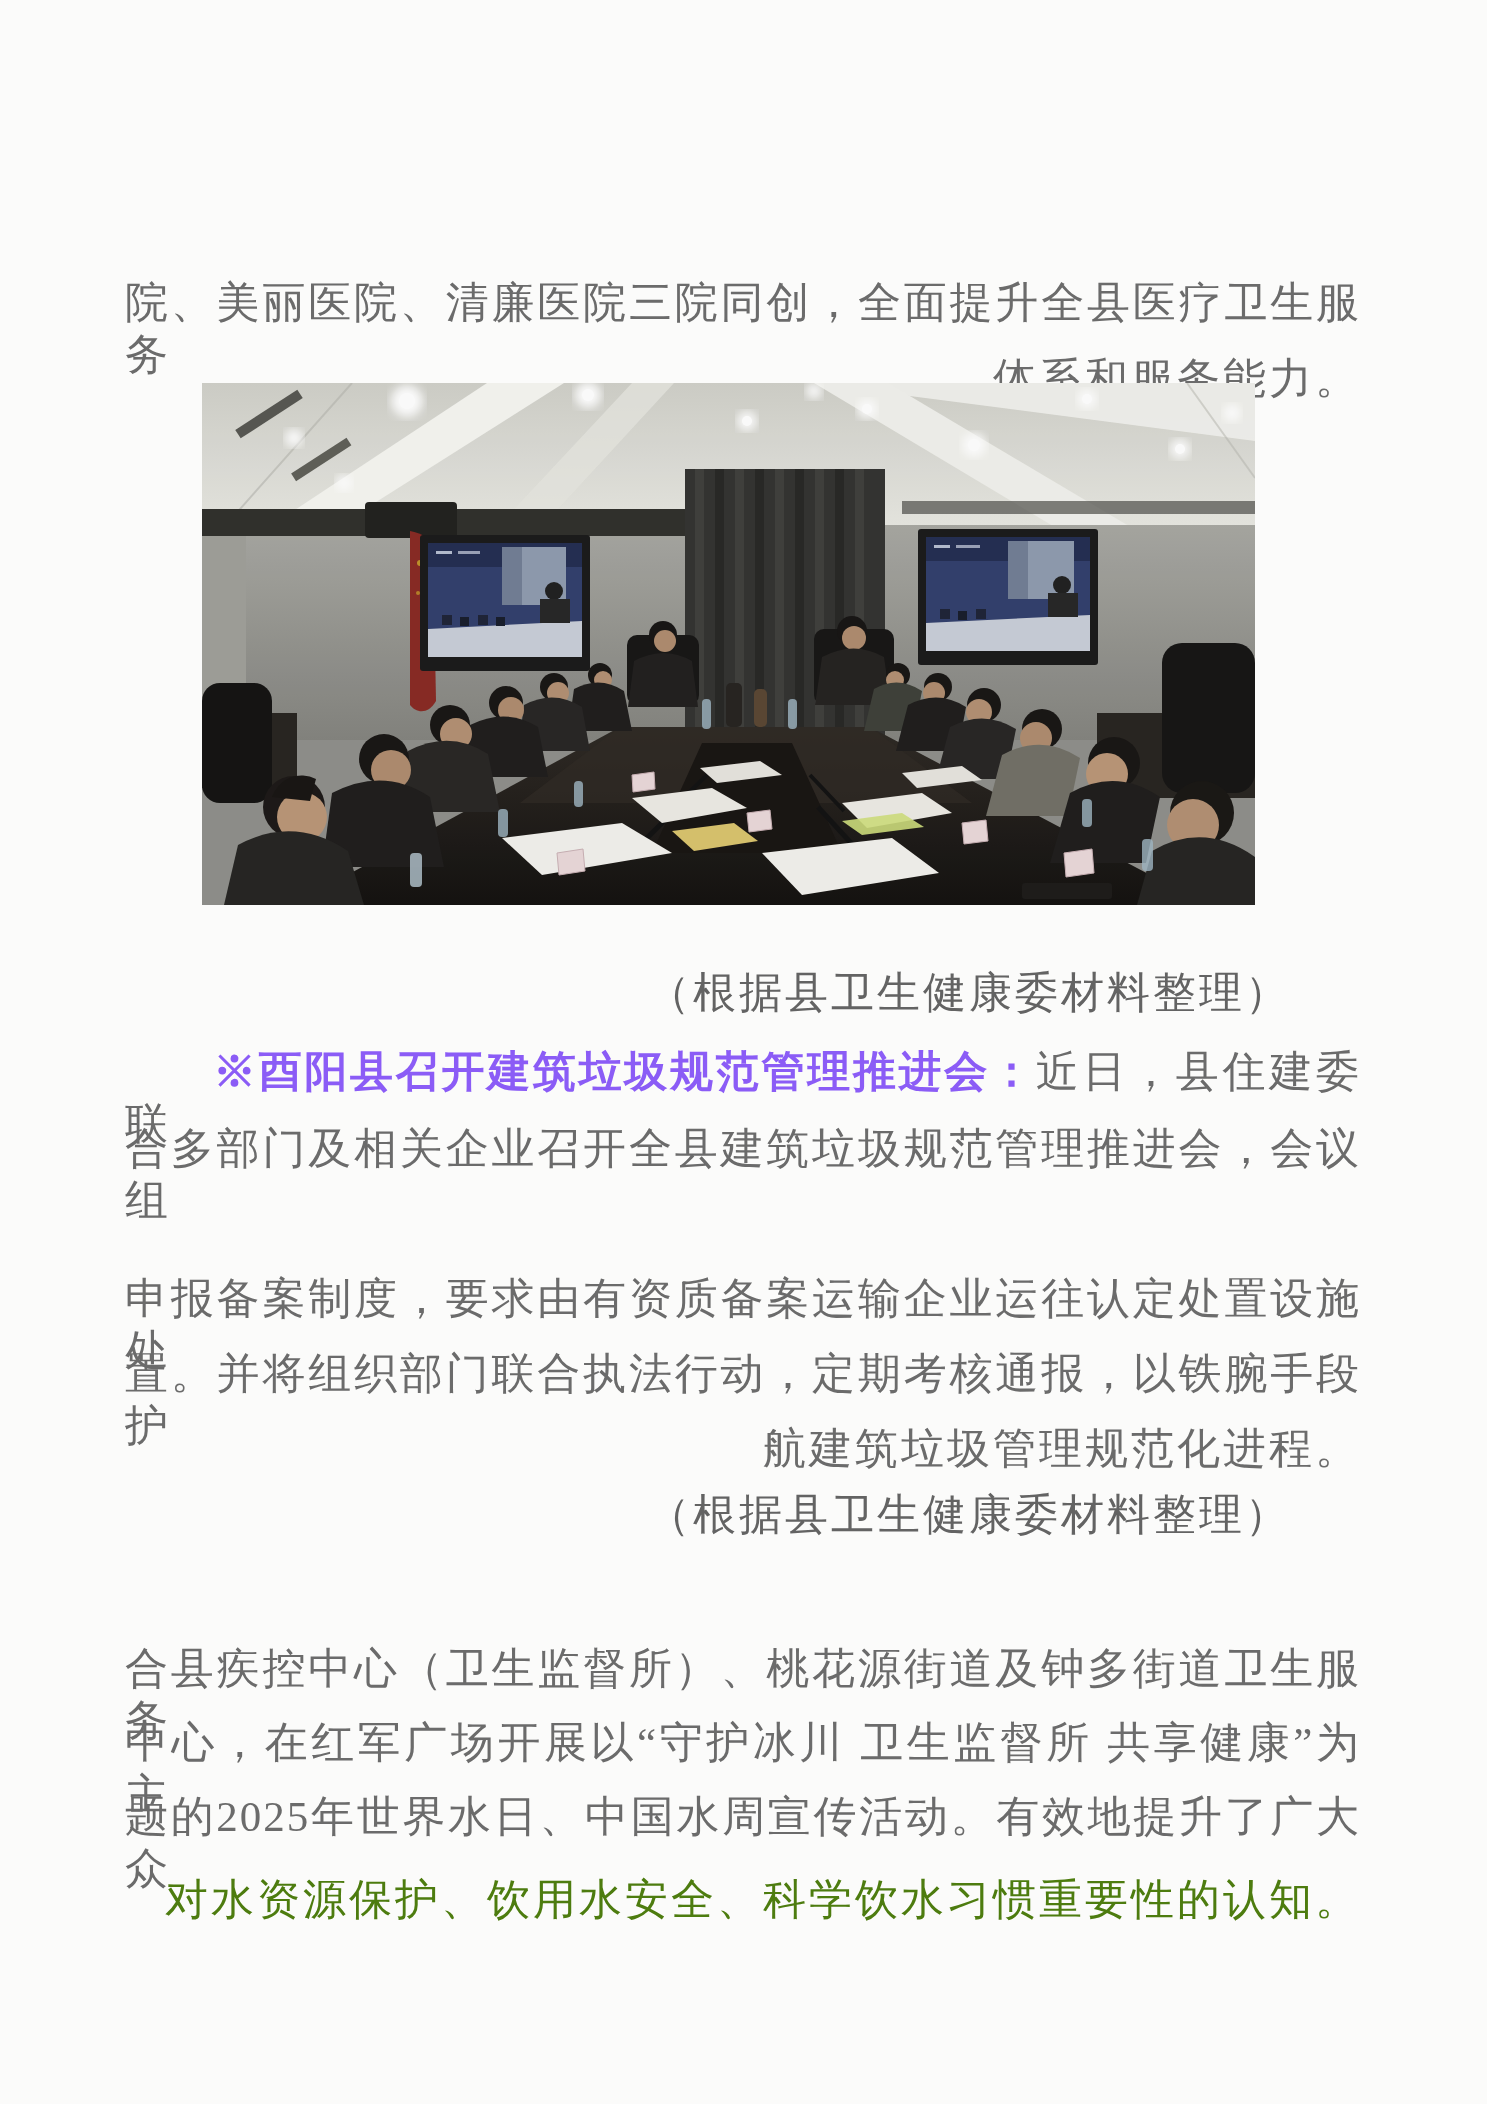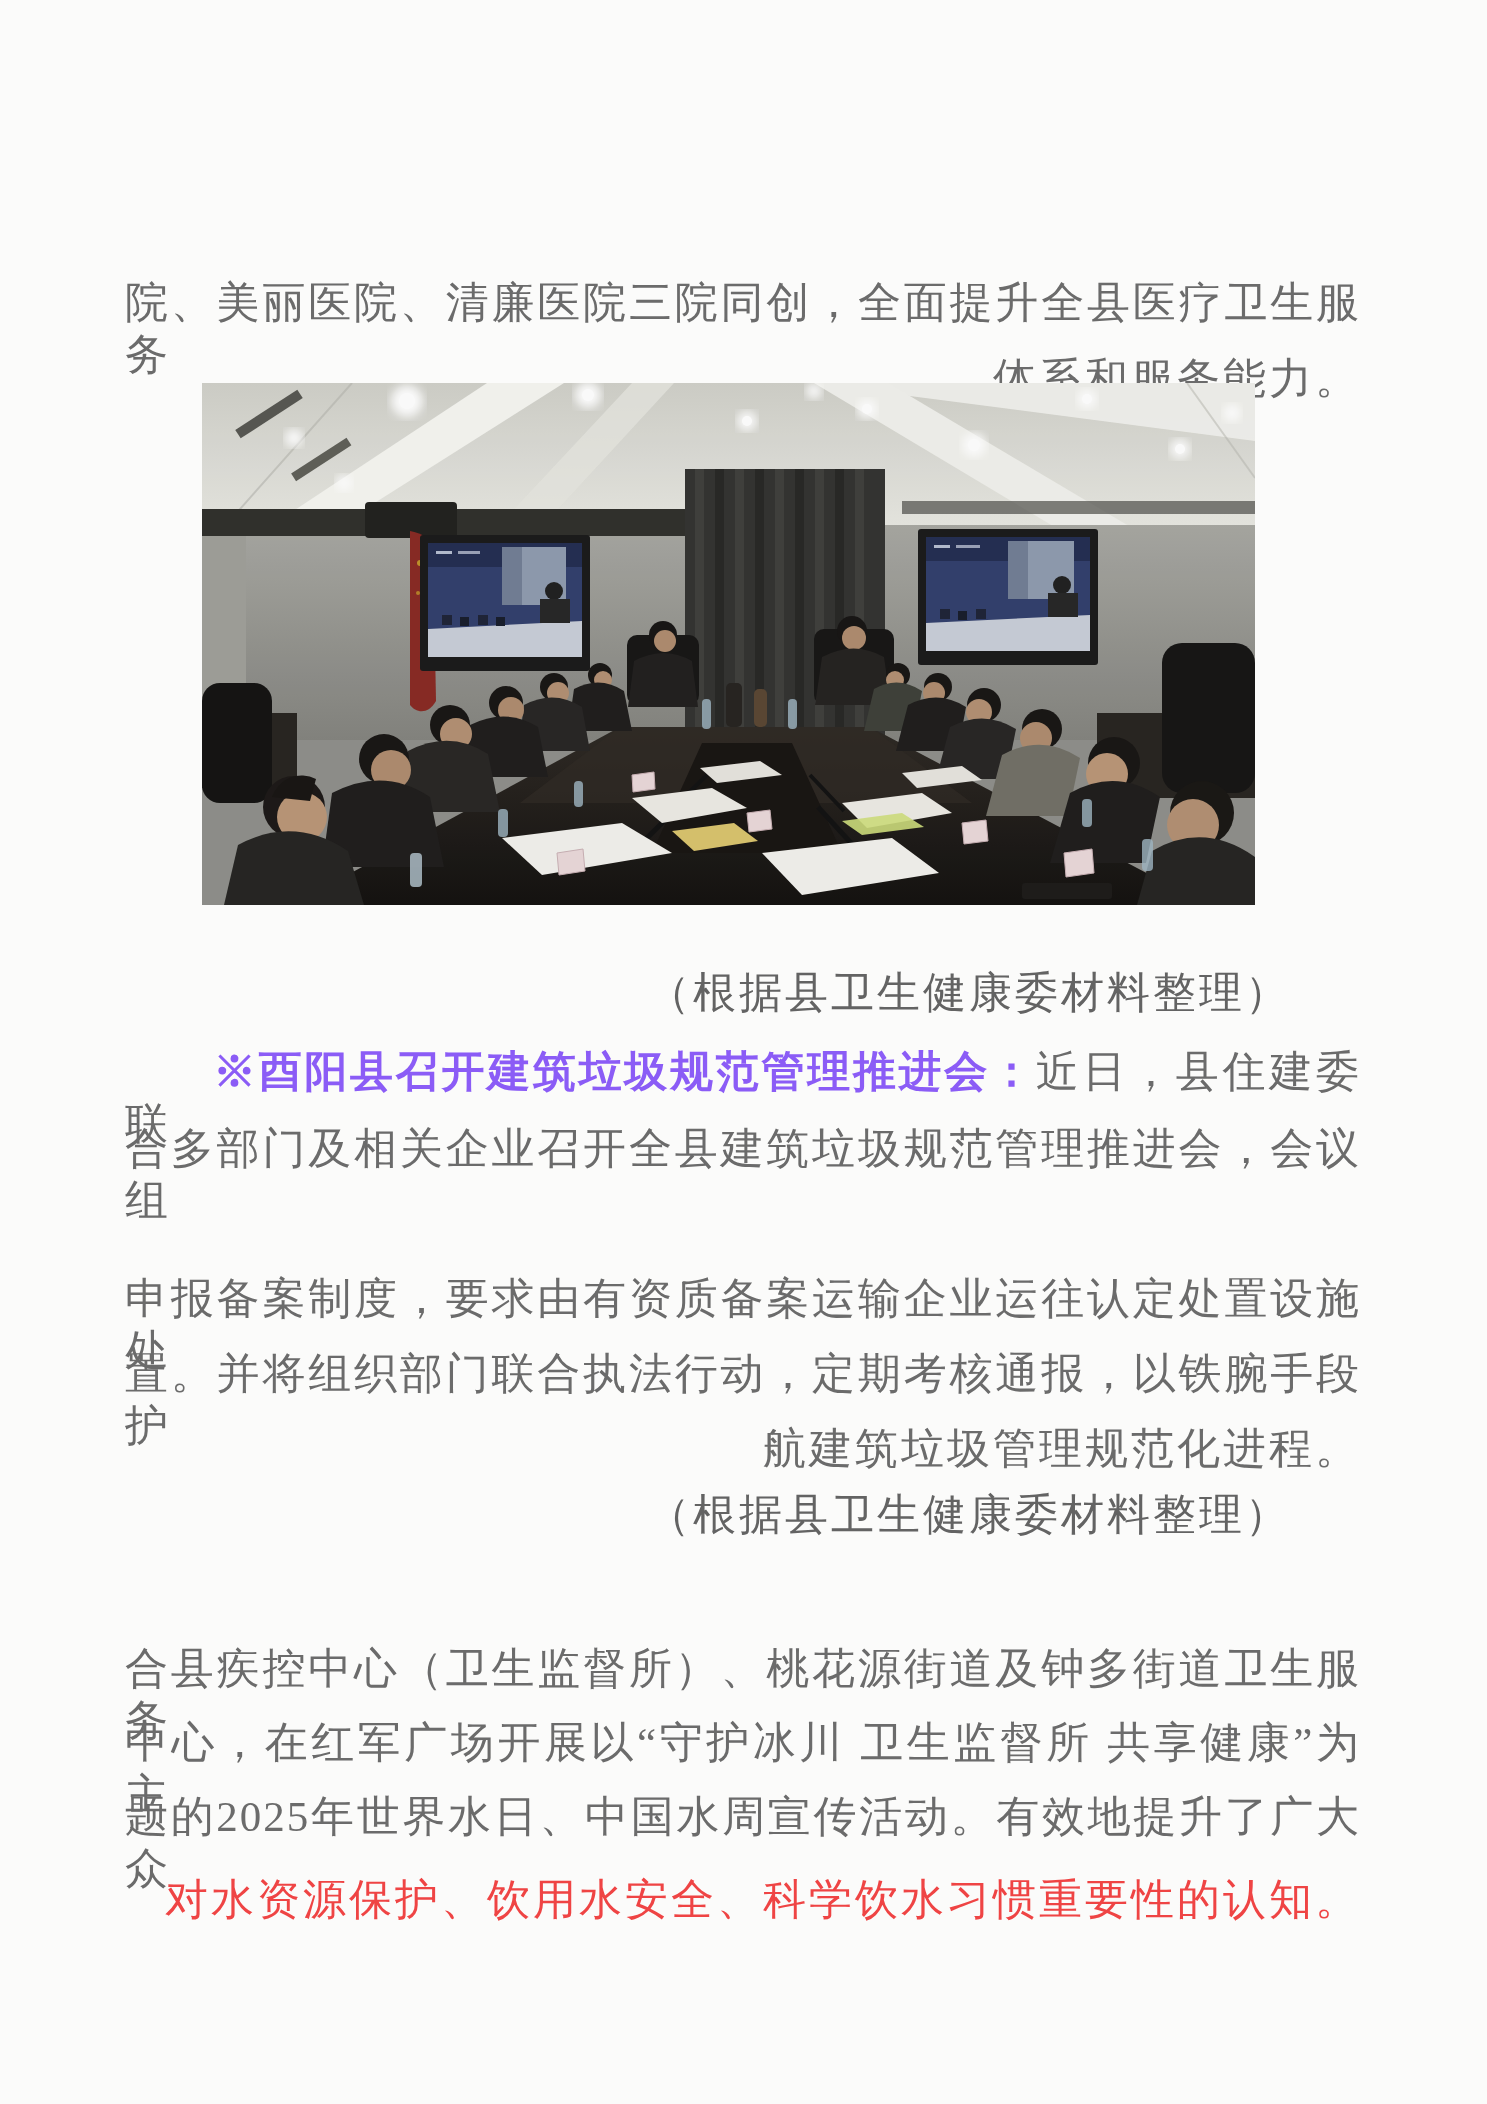--- a/index.html
+++ b/index.html
@@ -32,21 +32,21 @@
     box-sizing:border-box;
     color:#636363;
     letter-spacing:3px;
   }
   .bold-head{
     font-family:"Liberation Sans", sans-serif;
     font-weight:700;
     color:#8b5cf6;
     letter-spacing:1px;
   }
-  .faded{ color:#ef4444; }
+  .faded{ color:#4d7c0f; }
   .photo-wrap{
     position:absolute;
     left:202px;
     top:383px;
     width:1053px;
     height:522px;
     background:#8d8d88;
   }
   svg{display:block;}
 </style>

